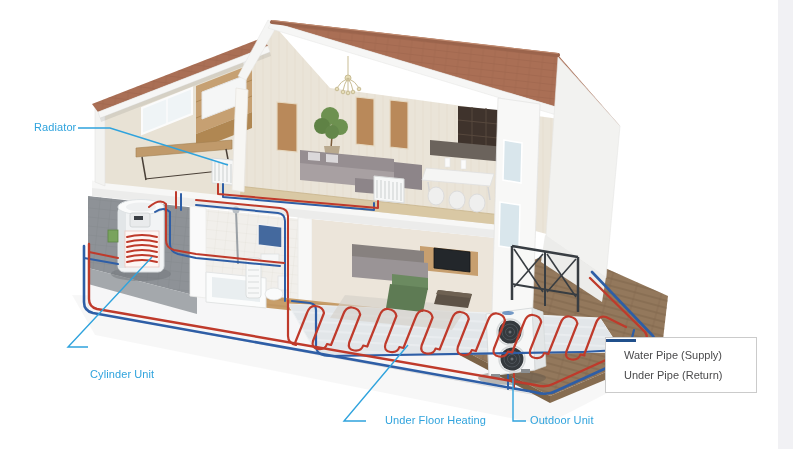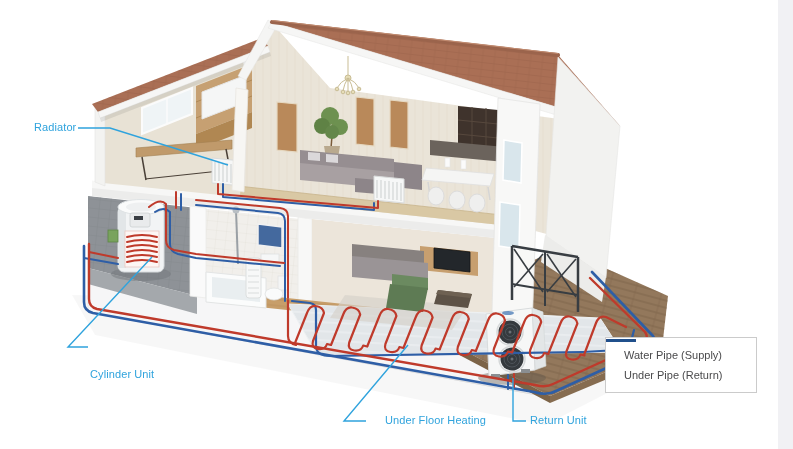--- a/index.html
+++ b/index.html
@@ -359,21 +359,21 @@
       <path class="ld" d="M78,128 L110,128 L228,165"></path>
       <path class="ld" d="M88,347 L68,347 L152,257"></path>
       <path class="ld" d="M366,421 L344,421 L408,345"></path>
       <path class="ld" d="M526,421 L513,421 L513,378"></path>
     </g>
   </svg>
 
   <div class="callout" style="left:34px;top:121px;">Radiator</div>
   <div class="callout" style="left:90px;top:340px;margin-top:28px;">Cylinder Unit</div>
   <div class="callout" style="left:385px;top:414px;">Under Floor Heating</div>
-  <div class="callout" style="left:530px;top:414px;">Return Unit</div>
+  <div class="callout" style="left:530px;top:414px;">Outdoor Unit</div>
 
   <div id="legend">
     <div class="legend-row">
       <svg width="30" height="5">
         <line x1="1" y1="2.5" x2="29" y2="2.5" stroke-width="3" stroke-linecap="round" stroke="#d8232a"></line>
       </svg>
       <span class="legend-label">Water Pipe (Supply)</span>
     </div>
     <div class="legend-row">
       <svg width="30" height="5">

